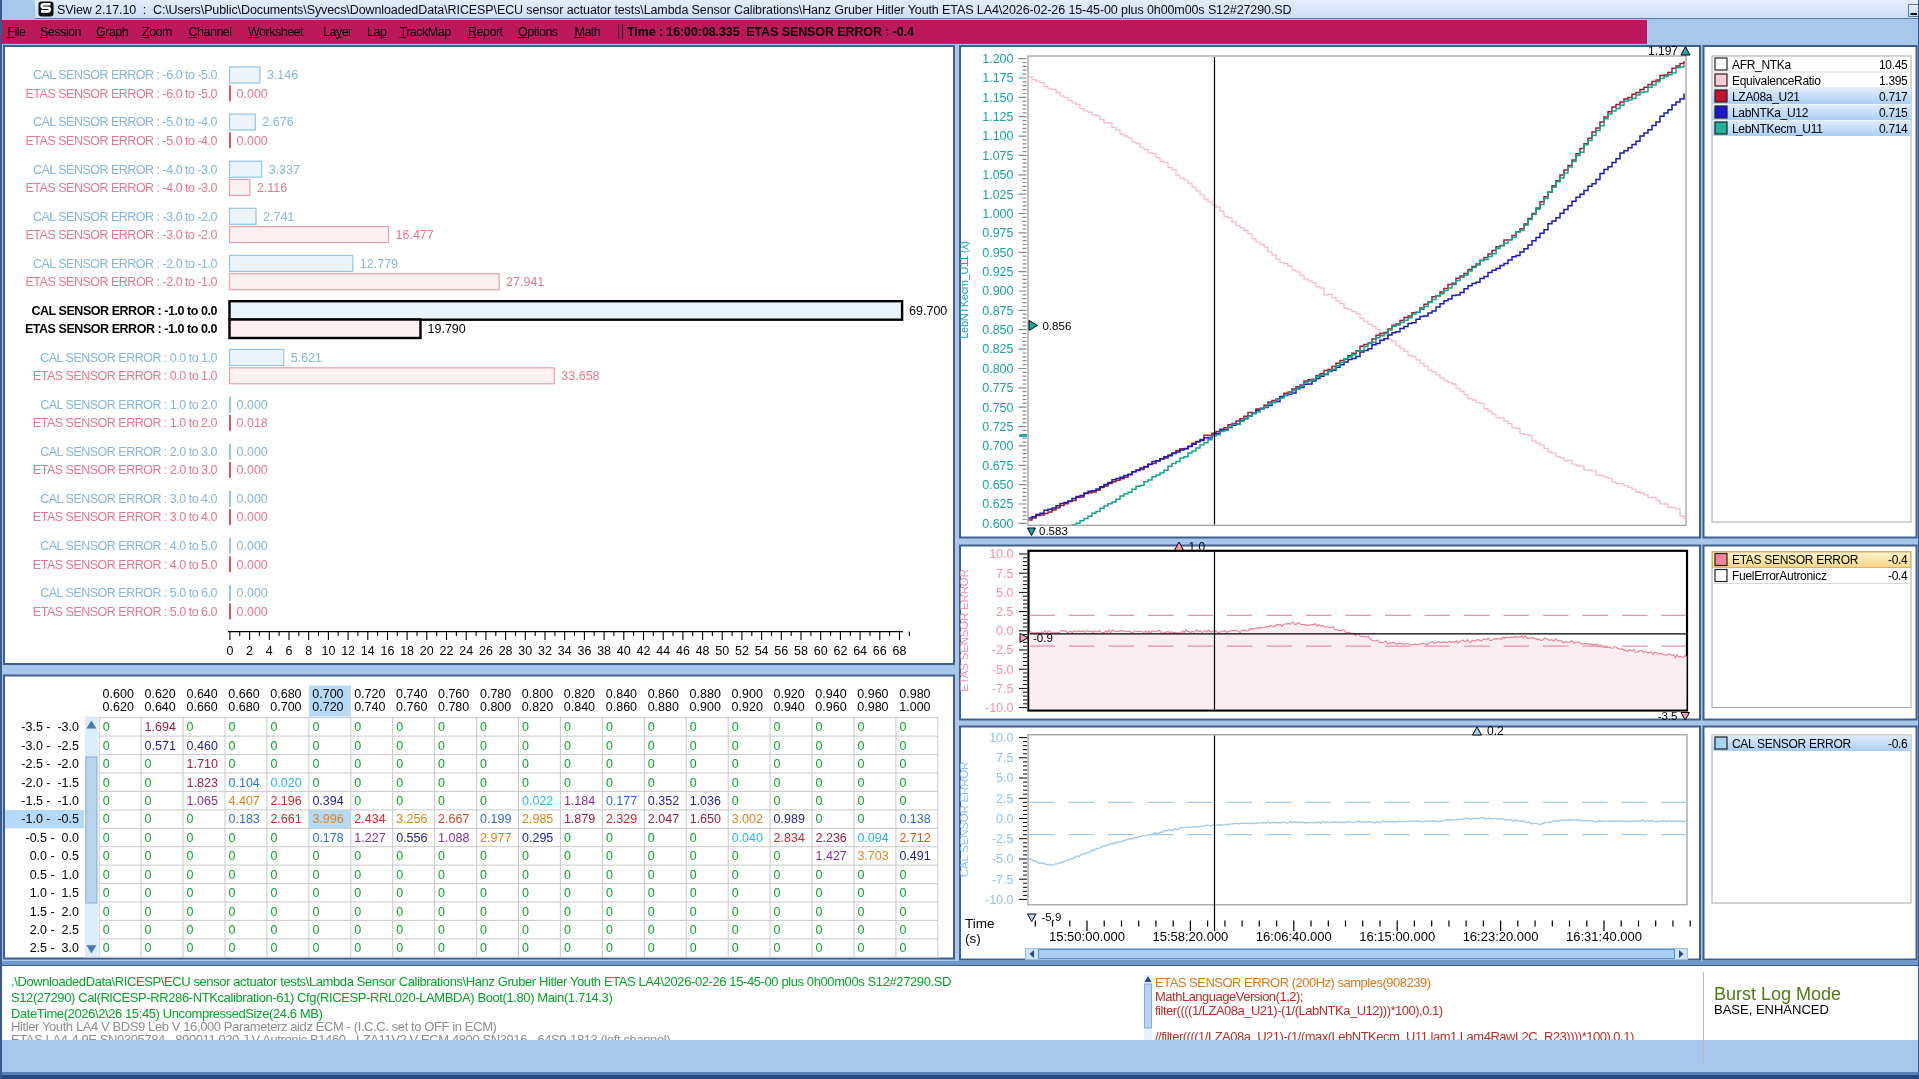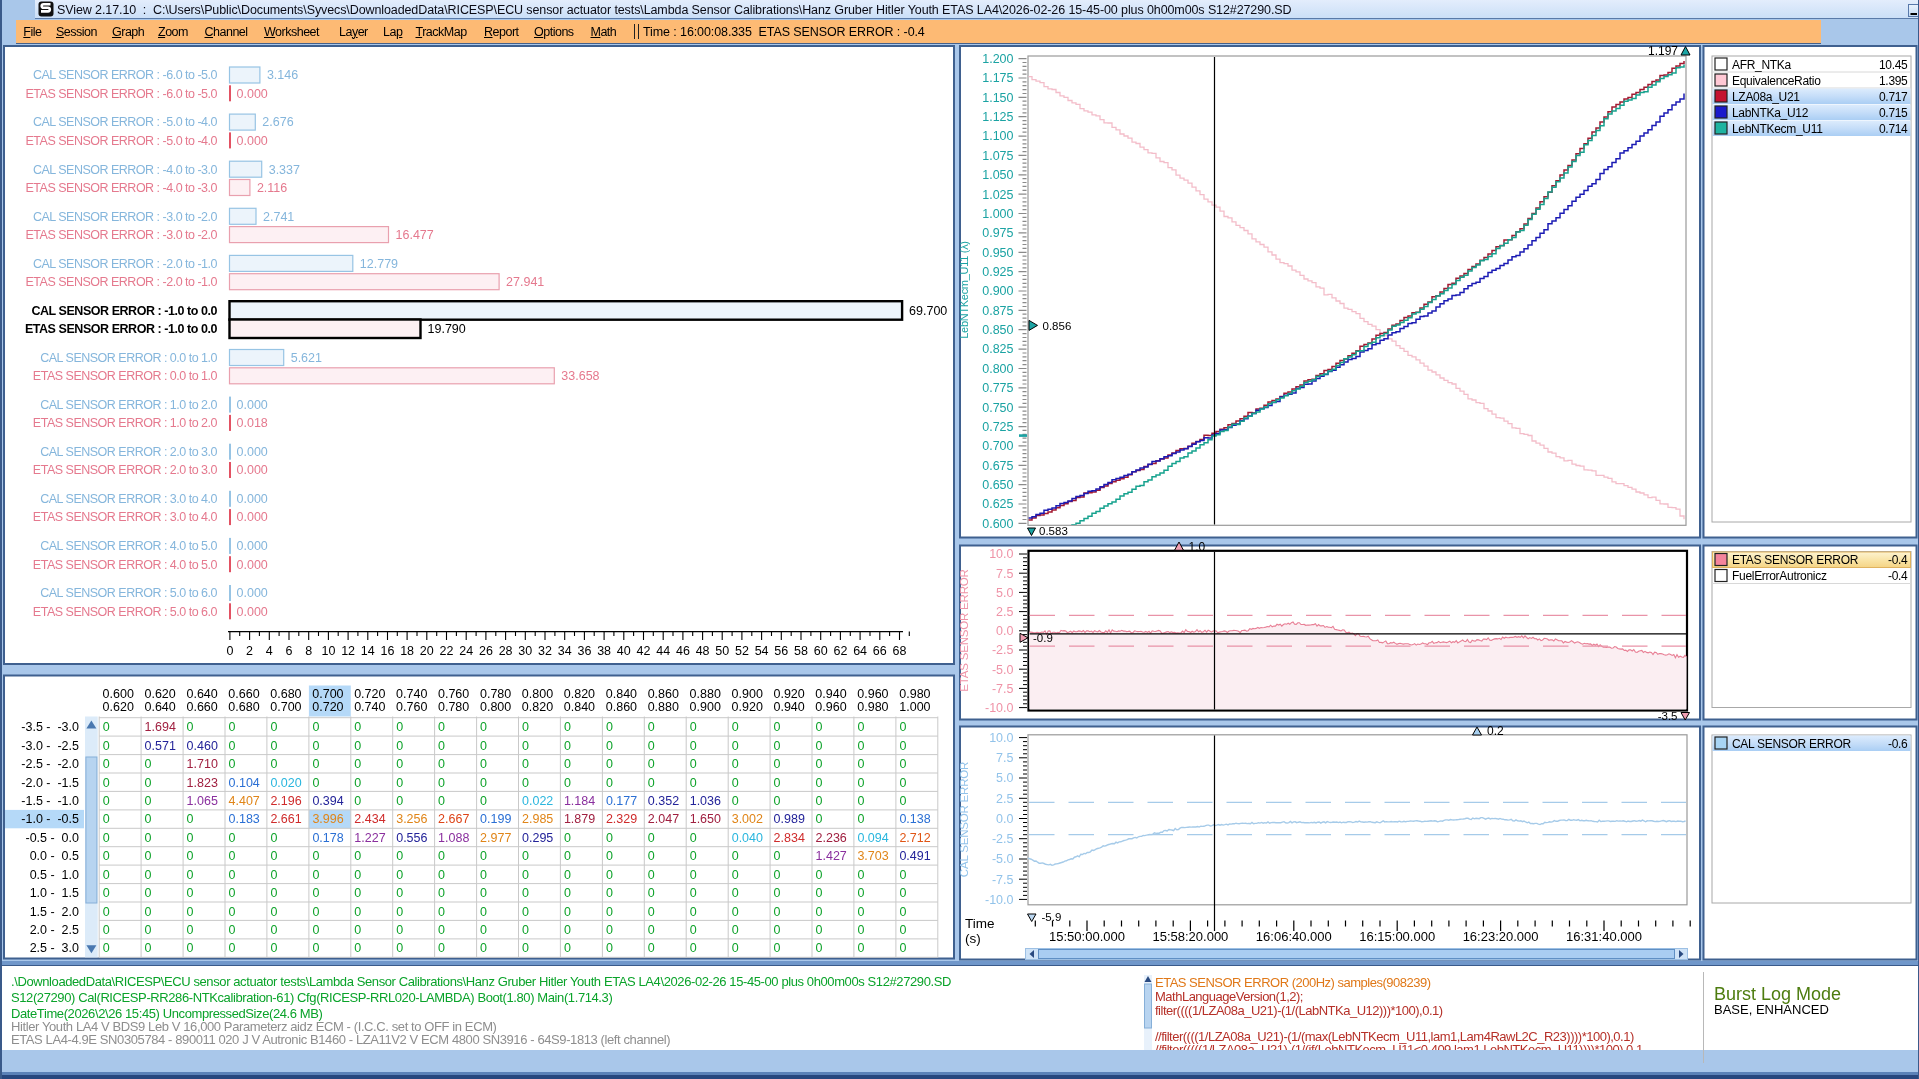--- a/index.html
+++ b/index.html
@@ -1,25 +1,25 @@
 <!DOCTYPE html>
 <html><head><meta charset="utf-8"><style>
 * { margin:0; padding:0; box-sizing:border-box; }
 body { width:1919px; height:1079px; position:relative; overflow:hidden;
   font-family:"Liberation Sans", sans-serif; background:#a9c7ea; }
 #titlebar { position:absolute; left:0; top:0; width:1919px; height:19px;
   background:linear-gradient(#e3edfc,#cbdff7); border-bottom:1px solid #5a7aa8;margin-left:35px; }
 #title-ico { position:absolute; left:3px; top:1px; width:16px; height:16px; }
 #title-txt { position:absolute; left:22px; top:2.5px; font-size:12.5px; color:#0a0a14; white-space:pre; letter-spacing:-0.1px; }
-#menubar { position:absolute; left:16px; top:20px; width:1805px; height:24px;
-  background:#fdba74; border-bottom:1.5px solid #44618c; font-size:12.5px; color:#000; letter-spacing:-0.5px; }
-#timetxt { position:absolute; left:627px; top:4.5px; letter-spacing:-0.1px; }
+#menubar { position:absolute; left:0; top:20px; width:1647px; height:24px;
+  background:#be185d; border-bottom:1.5px solid #44618c; font-size:12.5px; color:#000; letter-spacing:-0.5px; }
+#timetxt { position:absolute; left:627px; top:4.5px; letter-spacing:-0.1px;font-weight:bold; }
 .msep { position:absolute; left:618px; top:4px; width:5px; height:15px;
   border-left:1.6px solid #222; border-right:1.6px solid #222; }
-#statusbar { position:absolute; left:0; top:966px; width:1919px; height:84px; background:#fff; overflow:hidden; }
+#statusbar { position:absolute; left:0; top:966px; width:1919px; height:74px; background:#fff; overflow:hidden; }
 #stattop { position:absolute; left:0; top:961px; width:1919px; height:5px; background:#7097ca; border-bottom:1px solid #3a5a8a; }
 #statsep { position:absolute; left:1703px; top:972px; height:91px; width:1px; background:#b8b8b8; }
 #statbot1 { position:absolute; left:0; top:1072px; width:1919px; height:3px; background:#5b82b8; }
 #statbot2 { position:absolute; left:0; top:1075px; width:1919px; height:4px; background:#27477e; }
 .edge { position:absolute; top:0; width:1.5px; height:1079px; background:#3a5a8a; }
 </style></head>
 <body>
 <div id="titlebar">
 <svg id="title-ico" viewBox="0 0 16 16">
       <rect x="0.5" y="0.5" width="15" height="15" rx="3" fill="#101010"></rect>

